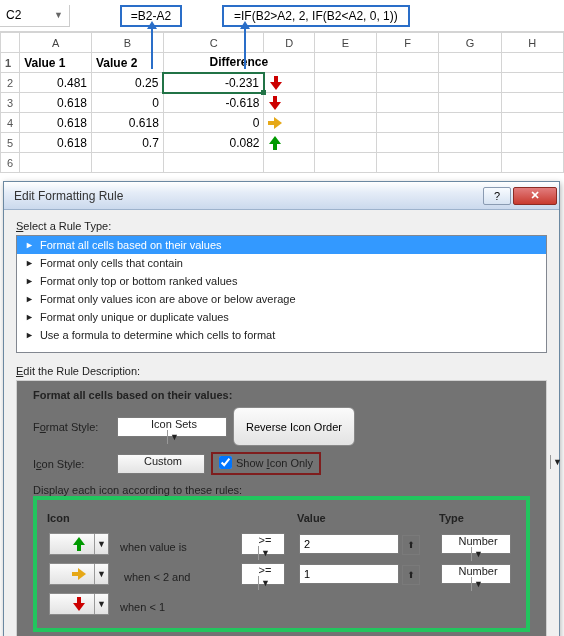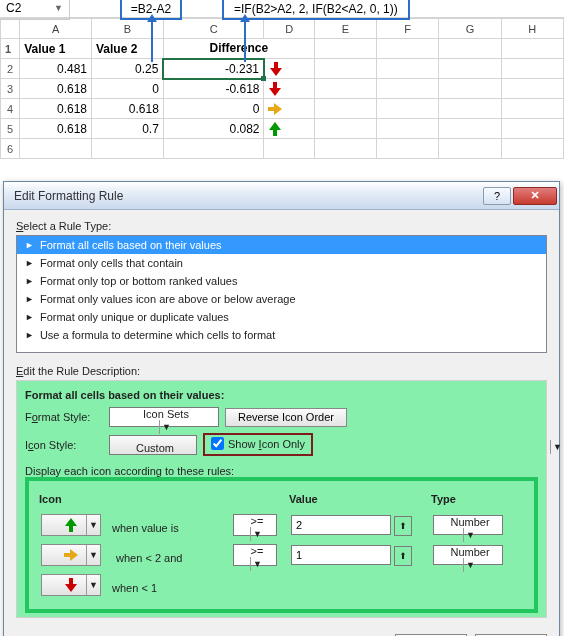--- a/index.html
+++ b/index.html
@@ -1,20 +1,20 @@
 <!DOCTYPE html>
 <html><head>
 <meta charset="utf-8">
 <style>
   * { box-sizing: border-box; margin: 0; padding: 0; font-family: "Segoe UI", Tahoma, Arial, sans-serif; }
   body { background: #fff; font-size: 11px; width: 564px; }
   
   
   .top-area { height: 175px; background:#fff; }
-  .name-bar { display:flex; align-items:center; height:18px; border-bottom:1px solid #d4d4d4; font-size:12px;}
+  .name-bar { display:flex; align-items:center; height:32px; border-bottom:1px solid #d4d4d4; font-size:12px;}
   .name-box { width:70px; border:1px solid #ccc; border-left:none; border-top:none; height:22px; padding:2px 6px; display:flex; align-items:center; justify-content:space-between;}
   .name-box .dd { color:#666; font-size:9px;}
   .formula-box1 { margin-left:50px; border:2px solid #2a6ec8; padding:2px 8px; height:22px; display:flex; align-items:center; font-size:12px; min-width:62px; justify-content:center; position: relative;}
   .formula-box2 { margin-left:40px; border:2px solid #2a6ec8; padding:2px 10px; height:22px; display:flex; align-items:center; font-size:12px; position:relative;}
   
   .grid { border-collapse:collapse; width:100%; table-layout:fixed;}
   .grid th.rowhdr, .grid td.rowhdr { width:16px; background:#fff; color:#555; border:1px solid #d4d4d4; font-weight:normal; text-align:center; font-size:11px; height:20px;}
   .grid th.colhdr { background:#fff; color:#444; border:1px solid #d4d4d4; font-weight:normal; height:20px; font-size:11px;}
   .grid td { border:1px solid #d4d4d4; height:20px; padding:2px 4px; font-size:12px; text-align:right;}
   .grid .hdr td { font-weight:bold; text-align:left;}
@@ -48,28 +48,28 @@
   .titlebar .closebtn {width:44px; background:linear-gradient(#e27d7d,#c83a2f); color:#fff; font-weight:bold; border-color:#8b2b24;}
   
   .dlg-body { padding:10px 12px 8px; font-size:11px; color:#222;}
   .lbl { margin-bottom:3px; display:block;}
   .lbl u { text-decoration:underline;}
   .rulelist { border:1px solid #828790; height:118px; background:#fff; overflow:hidden; margin-bottom:12px;}
   .rulelist .item { padding:3px 8px; display:flex; align-items:center; gap:6px; font-size:11px;}
   .rulelist .item.sel { background:#3399ff; color:#fff;}
   .rulelist .chev { font-size:9px; }
   
-  .desc-frame { border:1px solid #d0d0d0; padding:8px 8px 4px; background:#86efac;}
+  .desc-frame { border:1px solid #d0d0d0; padding:8px 16px 4px; background:#737373;}
   .desc-frame .frame-title{ font-weight:bold; margin-bottom:6px;}
   .frow { display:flex; align-items:center; margin-bottom:6px; gap:6px;}
   .frow .flabel { width:78px;}
   select, .combo { font-size:11px; padding:1px 2px; height:20px; border:1px solid #7a7a7a; background:#fff;}
   .combo { display:inline-flex; align-items:center; justify-content:space-between; padding:0 2px 0 6px;flex-direction:column;}
   .combo .dd{ width:14px; text-align:center; border-left:1px solid #999; font-size:9px; padding:2px 0;}
-  .btn { border:1px solid #888; background:linear-gradient(#fbfbfb,#e3e3e3); padding:2px 12px; height:19px; font-size:11px; border-radius:0;}
+  .btn { border:1px solid #888; background:linear-gradient(#fbfbfb,#e3e3e3); padding:2px 12px; height:39px; font-size:11px; border-radius:6px;}
   
   .hl-blue{ border:2px solid #7f1d1d; padding:2px 6px 4px; display:inline-flex; align-items:flex-end; gap:4px;}
   .hl-blue-big { border:4px solid #22c55e; padding:6px 8px 8px;}
   
   .rule-table { width:100%; margin-top:4px;}
   .rule-table th { text-align:left; font-weight:bold; font-size:11px; padding-bottom:4px;}
   .rule-table td { padding:3px 2px; vertical-align:middle;}
   .icon-combo { width:60px; height:22px; border:1px solid #8a8a8a; background:linear-gradient(#fbfbfb,#e3e3e3); display:inline-flex; align-items:center; justify-content:center; position:relative;}
   .icon-combo .dd{ position:absolute; right:0; top:0; bottom:0; width:14px; border-left:1px solid #999; display:flex; align-items:center; justify-content:center; font-size:9px;}
   .op-combo{ width:44px; height:22px; display:inline-flex;}
@@ -244,21 +244,21 @@
         <span class="flabel">F<u>o</u>rmat Style:</span>
         <div class="combo" style="width:110px">
           <span>Icon Sets</span>
           <span class="dd">▼</span>
         </div>
         <button class="btn">Reverse Icon Order</button>
       </div>
 
       <div class="frow">
         <span class="flabel">I<u>c</u>on Style:</span>
-        <div class="combo" style="width:88px; background:linear-gradient(#fbfbfb,#e3e3e3); justify-content:flex-end;">
+        <div class="combo" style="width:88px; background:linear-gradient(#fbfbfb,#e3e3e3); justify-content:flex-start;">
           <span>Custom</span>
           <span class="dd" style="position:absolute; right:0;">▼</span>
         </div>
         <span class="hl-blue">
           <input type="checkbox" checked="" style="">
           <span>Show <u>I</u>con Only</span>
         </span>
       </div>
 
       <div style="margin-top:9px">Display each icon according to these rules:</div>

